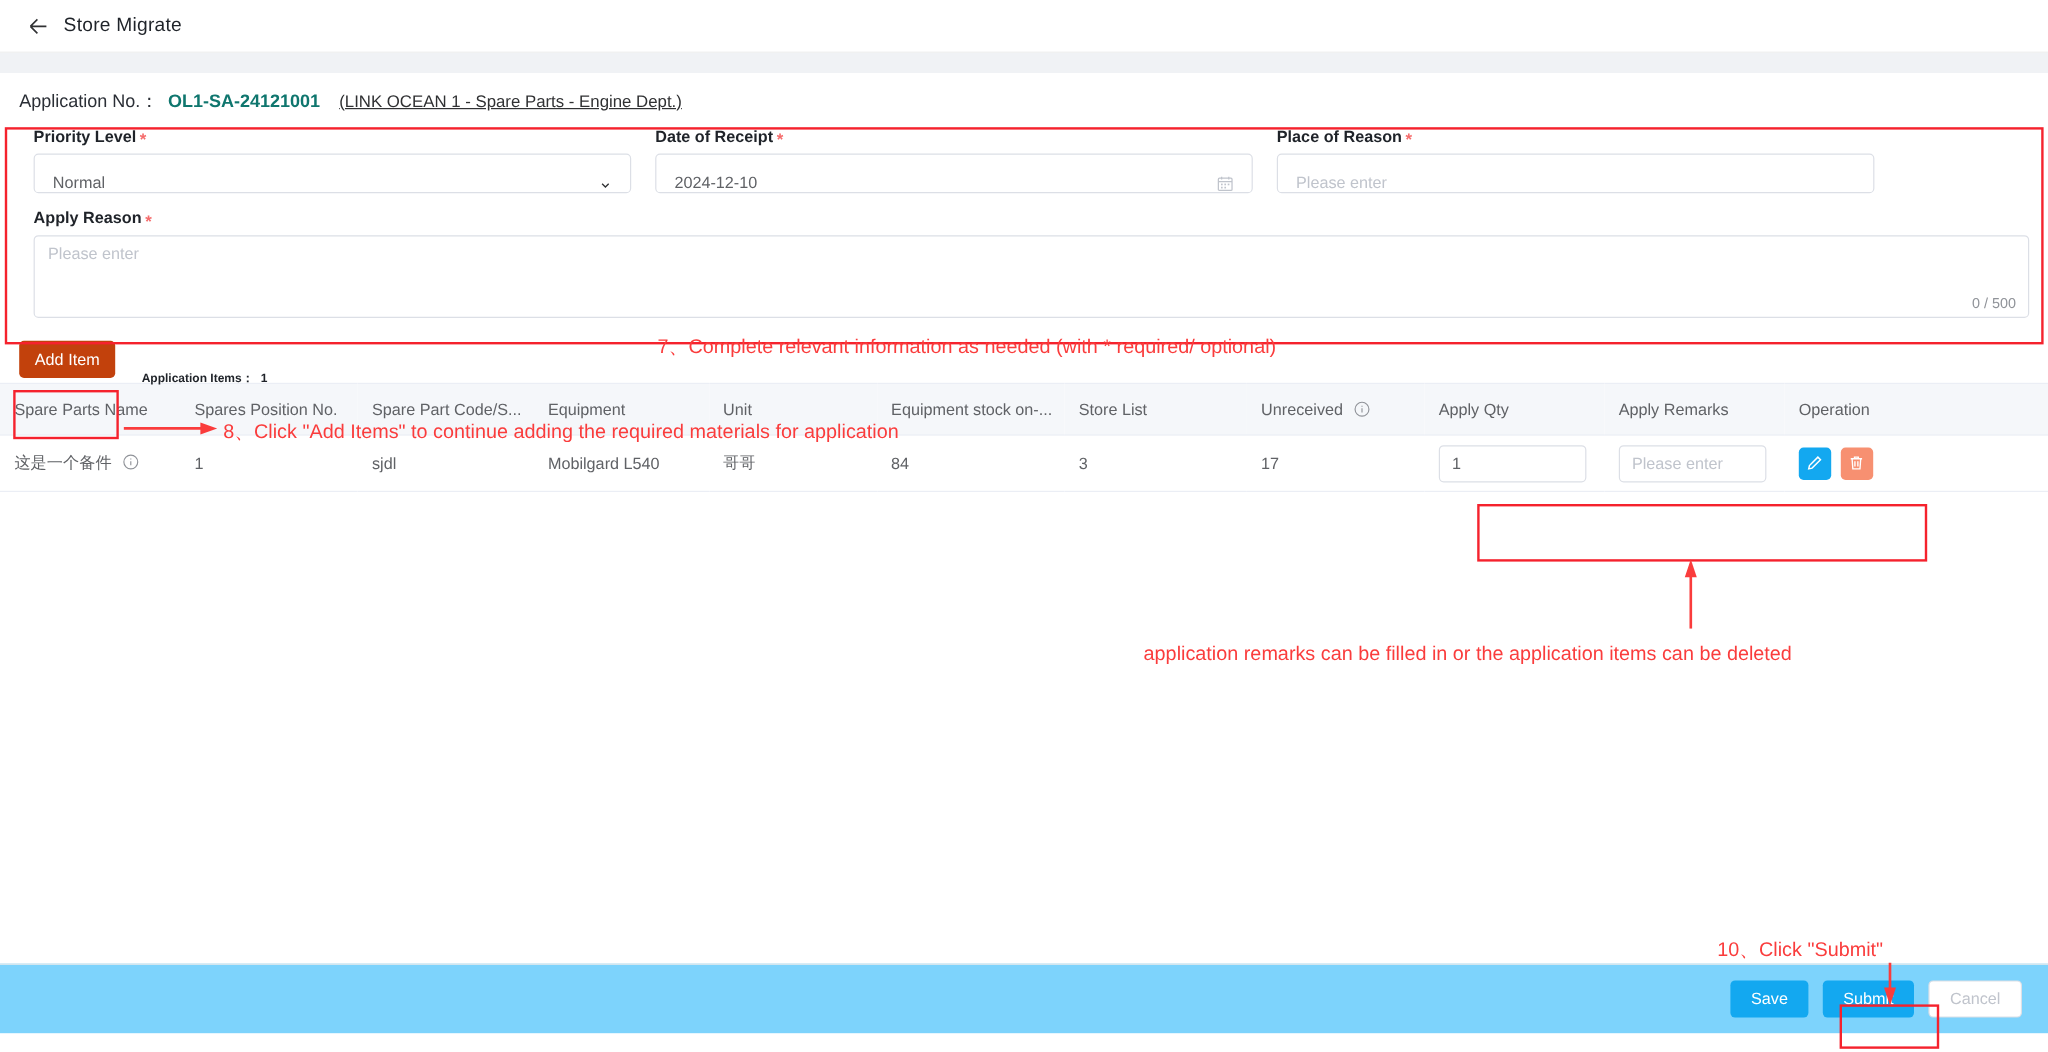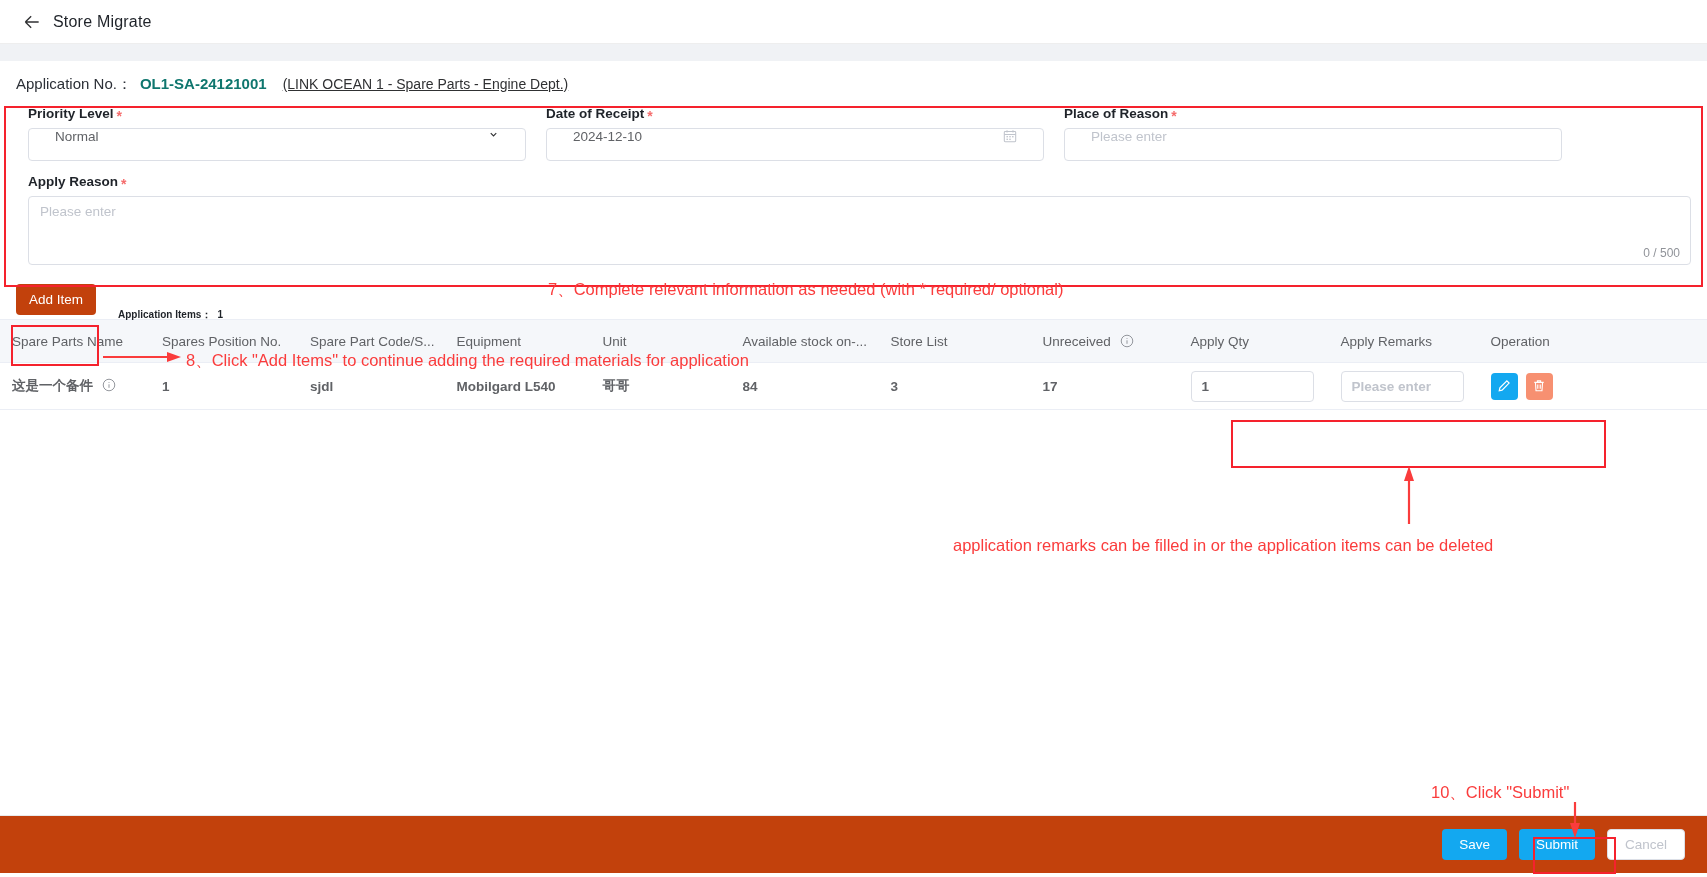--- a/index.html
+++ b/index.html
@@ -46,22 +46,22 @@
   .f1 { width: 498px; }
   .f2 { width: 498px; }
   .f3 { width: 498px; }
   .field-label {
     font-size: 13.5px; font-weight: bold; color: #1f2329;
     margin-bottom: 7px; display: flex; align-items: center; gap: 3px;
   }
   .req { color: #f56c6c; font-size: 14px; line-height: 1; position: relative; top:2px;}
   .ctl {
     height: 33px; border: 1px solid #dcdfe6; border-radius: 4px;
-    background: #fff; display: flex; align-items: flex-start;
-    padding: 0 26px; font-size: 13.5px; color: #606266;
+    background: #fff; display: flex; align-items: flex-end;
+    padding: 0 15px; font-size: 13.5px; color: #606266;
     position: relative;
   }
   .ctl .ph { color: #c0c4cc; }
   .ctl .val { color: #606266; }
   .chev {
     margin-left: auto; width: 11px; height: 11px; color:#303133;
   }
   .cal-ico { margin-left:auto; color:#c0c4cc; display:block; }
 
   .reason-block { margin-top: 13px; }
@@ -94,21 +94,20 @@
   .table thead th {
     background: #f5f7fa; color: #606266; font-weight: normal;
     text-align: left; height: 43px; padding: 0 10px 0 12px;
     border-top: 1px solid #ebeef5; border-bottom: 1px solid #ebeef5;
     white-space: nowrap; vertical-align: middle;
   }
   .table tbody td {
     height: 47px; padding: 0 10px 0 12px; color: #606266;
     border-bottom: 1px solid #ebeef5; vertical-align: middle;
     background: #fff;
-    font-weight: bold;
   }
   .info-ico { display:inline-block; vertical-align:-2px; margin-left:5px; color:#909399; }
   .cell-input {
     height: 31px; border: 1px solid #dcdfe6; border-radius: 4px;
     background:#fff; display:flex; align-items:center; padding:0 10px;
     font-size: 13.5px; color:#606266; width: 123px;
   }
   .cell-input.remarks { width: 123px; color:#c0c4cc; }
   .op-cell { display:flex; gap: 8px; align-items:center; }
   .icon-btn {
@@ -120,22 +119,22 @@
 
   
   .anno {
     position: absolute; color: #fa3c3c; font-size: 16.5px;
     line-height: 1.5; white-space: pre; z-index: 7;
   }
   .anno-arrow { position:absolute; z-index: 7; }
 
   
   .footer {
-    position: absolute; left:0; right:0; bottom:4px; height: 58px;
-    background:#c2410c; border-top:1px solid #e8eaec;
+    position: absolute; left:0; right:0; bottom:16px; height: 58px;
+    background:#7dd3fc; border-top:1px solid #e8eaec;
     display:flex; align-items:center; justify-content:flex-end;
     gap: 12px; padding-right: 22px;
   }
   .footer .btn { height: 31px; padding: 0 17px; font-size: 13.5px; }
   .btn-cancel { background:#fff; border:1px solid #dcdfe6; color:#c0c4cc; }
 </style>
 </head>
 <body>
 
 <div class="app">
@@ -225,21 +224,21 @@
     </div>
 
     <table class="table">
       <thead>
         <tr>
           <th style="width:150px">Spare Parts Name</th>
           <th style="width:148px">Spares Position No.</th>
           <th style="width:140px">Spare Part Code/S...</th>
           <th style="width:146px">Equipment</th>
           <th style="width:140px">Unit</th>
-          <th style="width:148px">Available stock on-...</th>
+          <th style="width:148px">Equipment stock on-...</th>
           <th style="width:152px">Store List</th>
           <th style="width:148px">
             <span>Unreceived</span>
             <svg class="info-ico" width="14" height="14" viewBox="0 0 16 16" fill="none" stroke="currentColor" stroke-width="1.1">
               <circle cx="8" cy="8" r="6.6"></circle>
                 <path d="M8 7.2v4M8 4.7v.9"></path>
             </svg>
           </th>
           <th style="width:150px">Apply Qty</th>
           <th style="width:150px">Apply Remarks</th>

